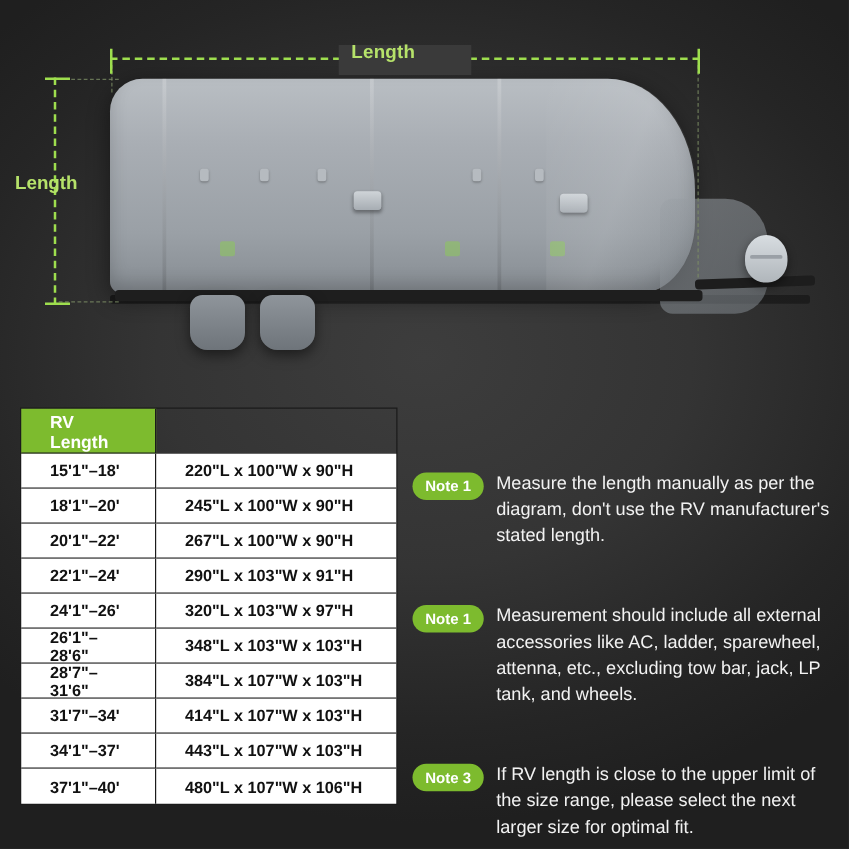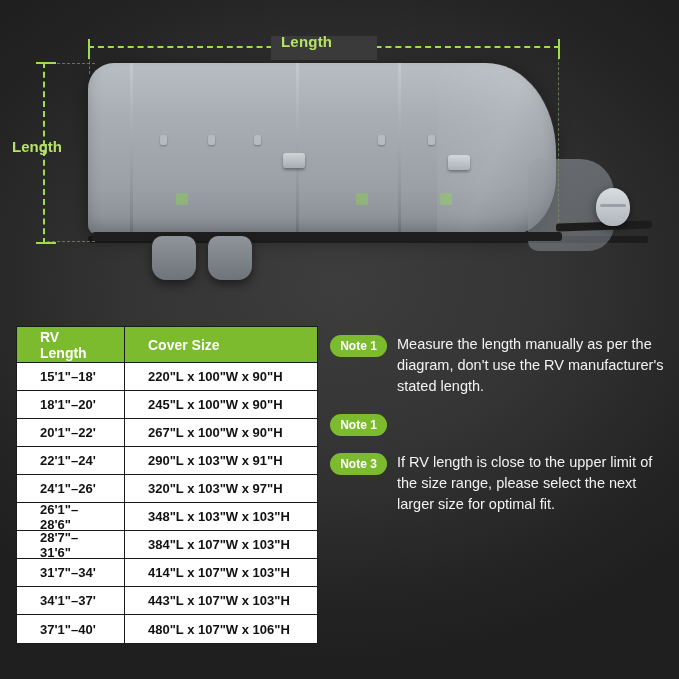--- a/index.html
+++ b/index.html
@@ -149,21 +149,21 @@
     border-bottom:1px solid #1b1b1b;
     box-sizing:border-box;
   }
   .tcell.c1{width:108px;font-weight:bold;}
   .tcell.c2{width:192px;font-weight:bold;border-right:none;}
   .trow:last-child .tcell{border-bottom:none;}
   .thead .tcell.c1,.thead .tcell.c2{border-bottom:1px solid #1b1b1b;}
 
   
   .notes{position:absolute;left:330px;top:334px;width:338px;}
-  .note{display:flex;margin-bottom:16px;}
+  .note{display:flex;margin-bottom:16px;margin-top:43px;}
   .note-badge{
     flex:0 0 auto;width:57px;height:22px;border-radius:11px;
     background:#7dbb2e;color:#fff;font-size:12px;font-weight:bold;
     display:flex;align-items:center;justify-content:center;
     margin-right:10px;margin-top:1px;
   }
   .note-text{
     color:#f2f2f2;font-size:14.5px;line-height:1.45;flex:1 1 auto;
   }
 </style>
@@ -215,21 +215,20 @@
     <div class="dim-v">
       <div class="cap t"></div>
       <div class="cap b"></div>
     </div>
     <div class="label-height">Length</div>
   </div>
 
   <div class="table">
     <div class="trow thead">
       <div class="tcell c1">RV Length</div>
-      <div class="tcell c2">Cover Size</div>
     </div>
     <div class="trow">
       <div class="tcell c1">15'1"–18'</div>
       <div class="tcell c2">220"L x 100"W x 90"H</div>
     </div>
     <div class="trow">
       <div class="tcell c1">18'1"–20'</div>
       <div class="tcell c2">245"L x 100"W x 90"H</div>
     </div>
     <div class="trow">
@@ -266,20 +265,21 @@
     </div>
   </div>
 
   <div class="notes">
     <div class="note">
       <div class="note-badge">Note 1</div>
       <div class="note-text">Measure the length manually as per the diagram, don't use the RV manufacturer's stated length.</div>
     </div>
     <div class="note">
       <div class="note-badge">Note 1</div>
+      <div class="note-text">Measurement should include all external accessories like AC, ladder, sparewheel, attenna, etc., excluding tow bar, jack, LP tank, and wheels.</div>
     </div>
     <div class="note">
       <div class="note-badge">Note 3</div>
       <div class="note-text">If RV length is close to the upper limit of the size range, please select the next larger size for optimal fit.</div>
     </div>
   </div>
 
 </div>
 
 </body></html>

